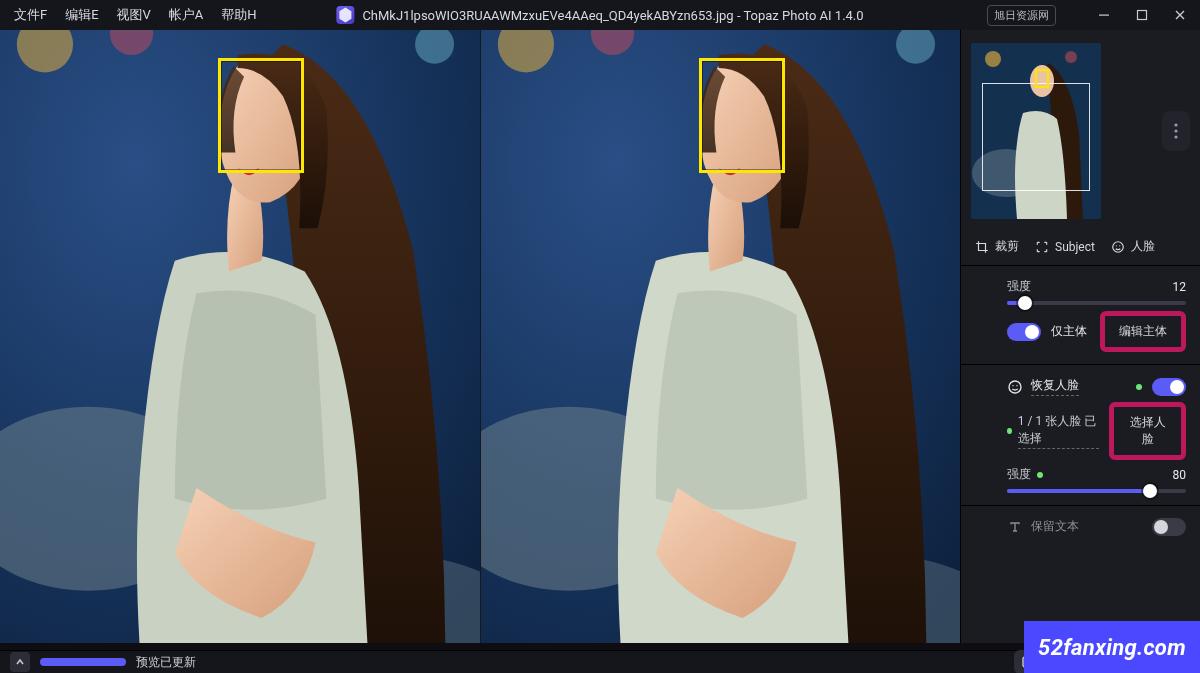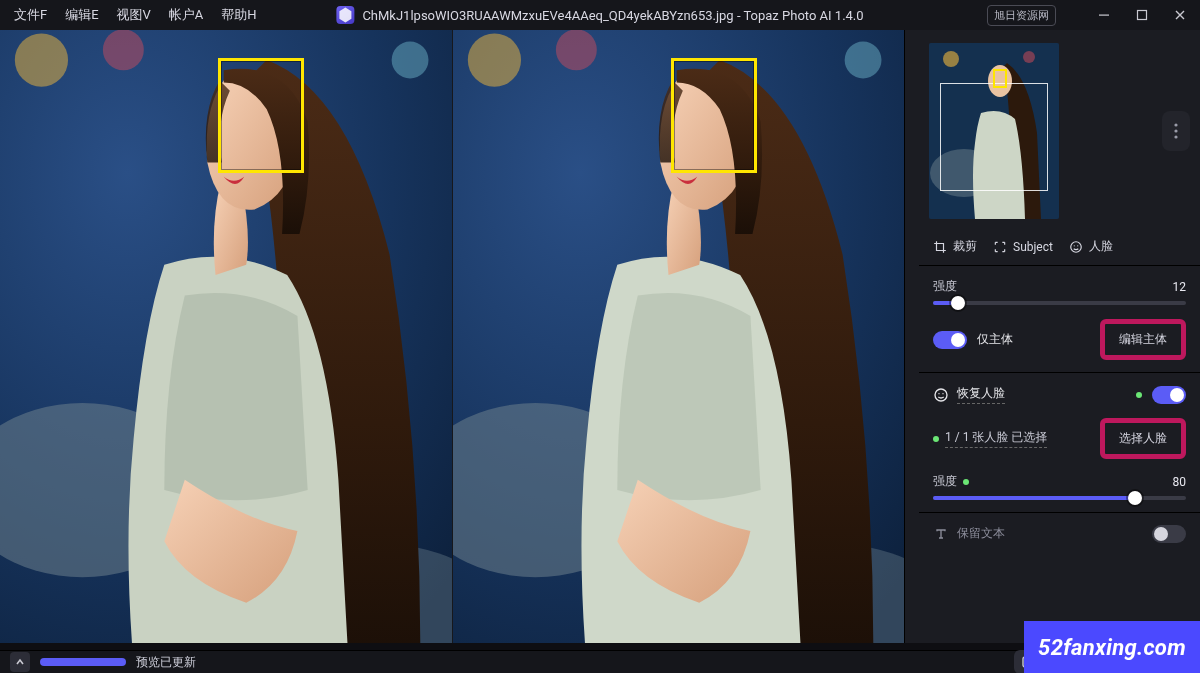--- a/index.html
+++ b/index.html
@@ -37,35 +37,35 @@
   .split{display:flex;width:100%;height:100%;}
   .pane{position:relative;flex:1;overflow:hidden;}
   .pane+.pane{border-left:1px solid rgba(255,255,255,0.05);}
   .photo{position:absolute;left:-20px;top:-10px;right:-20px;bottom:-10px;}
   .photo svg{width:100%;height:100%;display:block;}
   .facebox{position:absolute;border:3px solid var(--yellow);box-shadow:0 0 0 1px rgba(0,0,0,.4) inset;}
   .pane1 .facebox{left:218px;top:28px;width:86px;height:115px;}
   .pane2 .facebox{left:218px;top:28px;width:86px;height:115px;}
 
   
-  .side{width:296px;background:var(--panel);display:flex;flex-direction:column;font-size:12px;color:var(--text);
-    border-left:1px solid #000;padding-left:14px;}
+  .side{width:240px;background:var(--panel);display:flex;flex-direction:column;font-size:12px;color:var(--text);
+    border-left:1px solid #000;}
   .thumbwrap{position:relative;margin:6px 10px 8px;height:190px;display:flex;align-items:center;}
   .thumb{position:relative;width:130px;height:176px;border-radius:2px;overflow:hidden;background:#1a2738;}
   .thumb svg{width:100%;height:100%;}
   .thumb .view{position:absolute;left:11px;top:40px;width:108px;height:108px;border:1px solid rgba(255,255,255,.85);}
   .thumb .ybox{position:absolute;left:64px;top:26px;width:14px;height:19px;border:2px solid var(--yellow);}
   .more{position:absolute;right:0;top:50%;transform:translateY(-50%);width:28px;height:40px;border-radius:8px;
     background:var(--panel2);display:flex;align-items:center;justify-content:center;color:#9a9ba8;}
 
   .tabs{display:flex;gap:16px;padding:4px 14px 10px;color:#d6d7e1;border-bottom:1px solid #000;}
   .tab{display:flex;gap:6px;align-items:center;white-space:nowrap;}
   .tab svg{width:14px;height:14px;}
 
-  .section{padding:12px 14px;display:flex;flex-direction:column;gap:14px;}
+  .section{padding:12px 14px;display:flex;flex-direction:column;gap:6px;margin-left:32px;}
   .row{display:flex;align-items:center;justify-content:space-between;gap:10px;}
   .lab{font-size:12px;color:#c9cad5;display:flex;align-items:center;gap:6px;}
   .dot{width:6px;height:6px;border-radius:50%;background:var(--green);}
   .val{font-size:12px;color:#e8e8f0;}
   .slider{position:relative;height:4px;border-radius:2px;background:#3a3b46;}
   .slider .fill{position:absolute;left:0;top:0;bottom:0;border-radius:2px;background:var(--accent);}
   .slider .knob{position:absolute;top:50%;width:14px;height:14px;border-radius:50%;background:#fff;
     transform:translate(-50%,-50%);box-shadow:0 0 0 2px rgba(0,0,0,.4);}
   .toggle{position:relative;width:34px;height:18px;border-radius:9px;background:#3a3b46;}
   .toggle .k{position:absolute;top:2px;width:14px;height:14px;border-radius:50%;background:#d5d5dd;}

